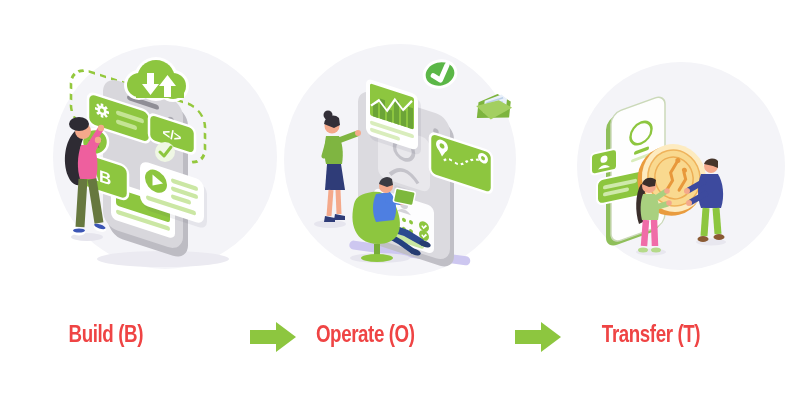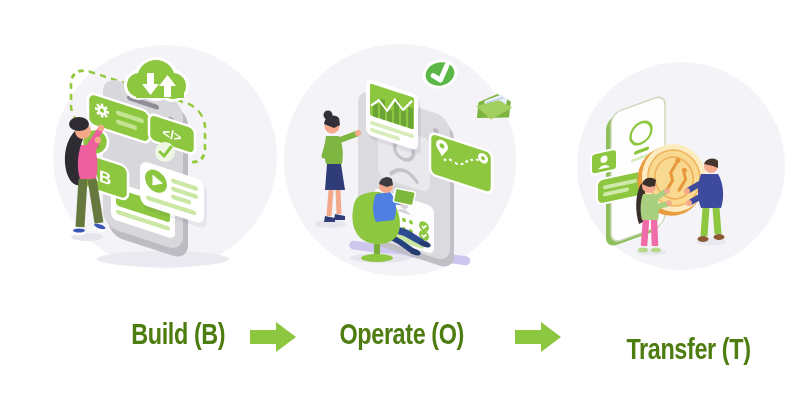--- a/index.html
+++ b/index.html
@@ -1,26 +1,26 @@
 <!DOCTYPE html>
 <html><head>
 <meta charset="utf-8">
 <style>
   html,body{margin:0;padding:0;background:#ffffff;}
   .stage{position:relative;width:800px;height:401px;background:#ffffff;overflow:hidden;
          font-family:"Liberation Sans",sans-serif;}
   .circle{position:absolute;}
   .circle svg{display:block;}
-  .step-label{position:absolute;top:316px;height:36px;line-height:36px;text-align:right;
-              font-weight:bold;font-size:30px;color:#4d7c0f;}
+  .step-label{position:absolute;top:316px;height:36px;line-height:36px;text-align:left;
+              font-weight:bold;font-size:24px;color:#ef4444;}
   .step-label .cond{display:inline-block;transform:scaleX(0.78);white-space:nowrap;letter-spacing:-0.5px;}
   .flow-arrow{position:absolute;top:322px;width:46px;height:30px;}
   .lbl-build{left:58px;width:180px;}
   .lbl-operate{left:302px;width:180px;}
-  .lbl-transfer{left:588px;width:180px;margin-top:15px;}
+  .lbl-transfer{left:588px;width:180px;}
   .arrow-1{left:250px;}
   .arrow-2{left:515px;}
   .c1{left:53px;top:45px;}
   .c2{left:284px;top:44px;}
   .c3{left:577px;top:62px;}
   svg text{font-family:"Liberation Sans",sans-serif;font-weight:bold;}
 </style>
 </head>
 <body>
 

